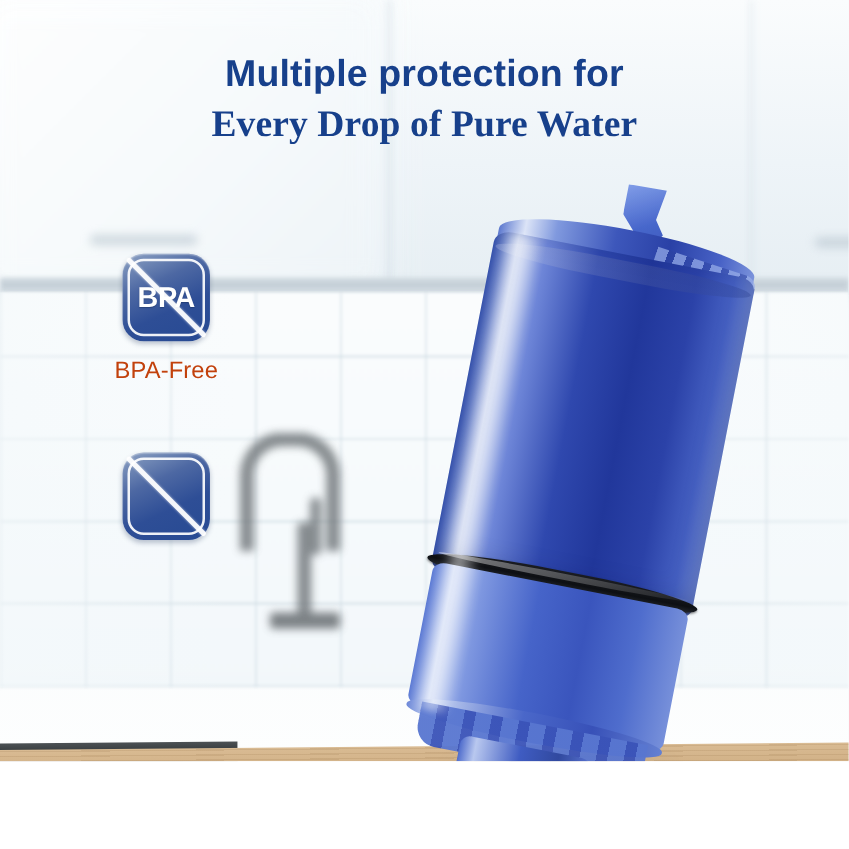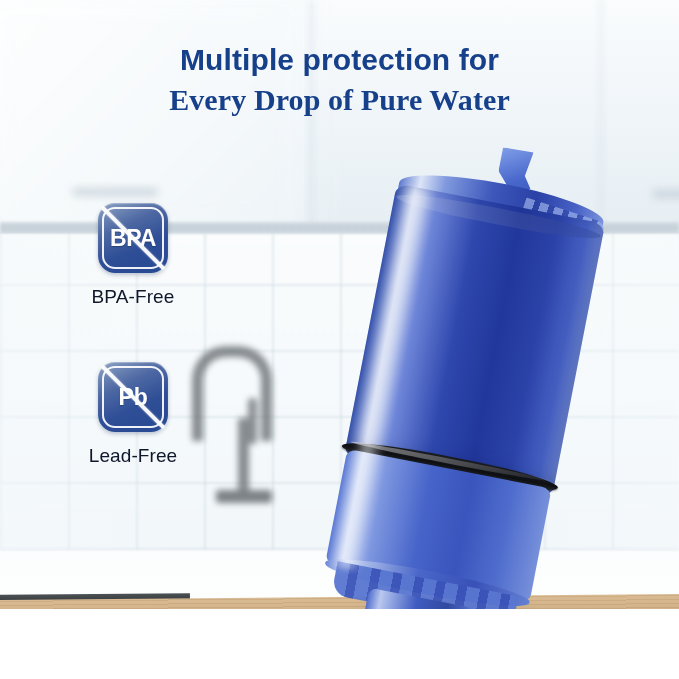--- a/index.html
+++ b/index.html
@@ -222,21 +222,21 @@
     left: 50%; top: 50%;
     width: 88px; height: 4px;
     background: rgba(255,255,255,.95);
     transform: translate(-50%,-50%) rotate(45deg);
     border-radius: 2px;
     box-shadow: 0 0 2px rgba(255,255,255,.6);
   }
   .feature .caption {
     margin-top: 13px;
     font-size: 19px;
-    color: #0f172a;
+    color: #c2410c;
     letter-spacing: .1px;
   }
 
   
   .filter-wrap {
     position: absolute;
     left: 300px; top: 158px;
     width: 290px; height: 470px;
     transform: rotate(11deg);
     transform-origin: 50% 90%;
@@ -413,24 +413,22 @@
       <div class="ring"></div>
       <div class="glyph">BPA</div>
       <div class="slash"></div>
     </div>
     <div class="caption">BPA-Free</div>
   </div>
 
   <div class="feature f2">
     <div class="badge">
       <div class="ring"></div>
-      <div class="glyph">Pb</div>
       <div class="slash"></div>
     </div>
-    <div class="caption">Lead-Free</div>
   </div>
 
   <div class="filter-wrap">
     <div class="tab"></div>
     <div class="cap"></div>
     <div class="cap-teeth"></div>
     <div class="body-upper"></div>
     <div class="cap-lip"></div>
     <div class="oring"></div>
     <div class="oring-hl"></div>

